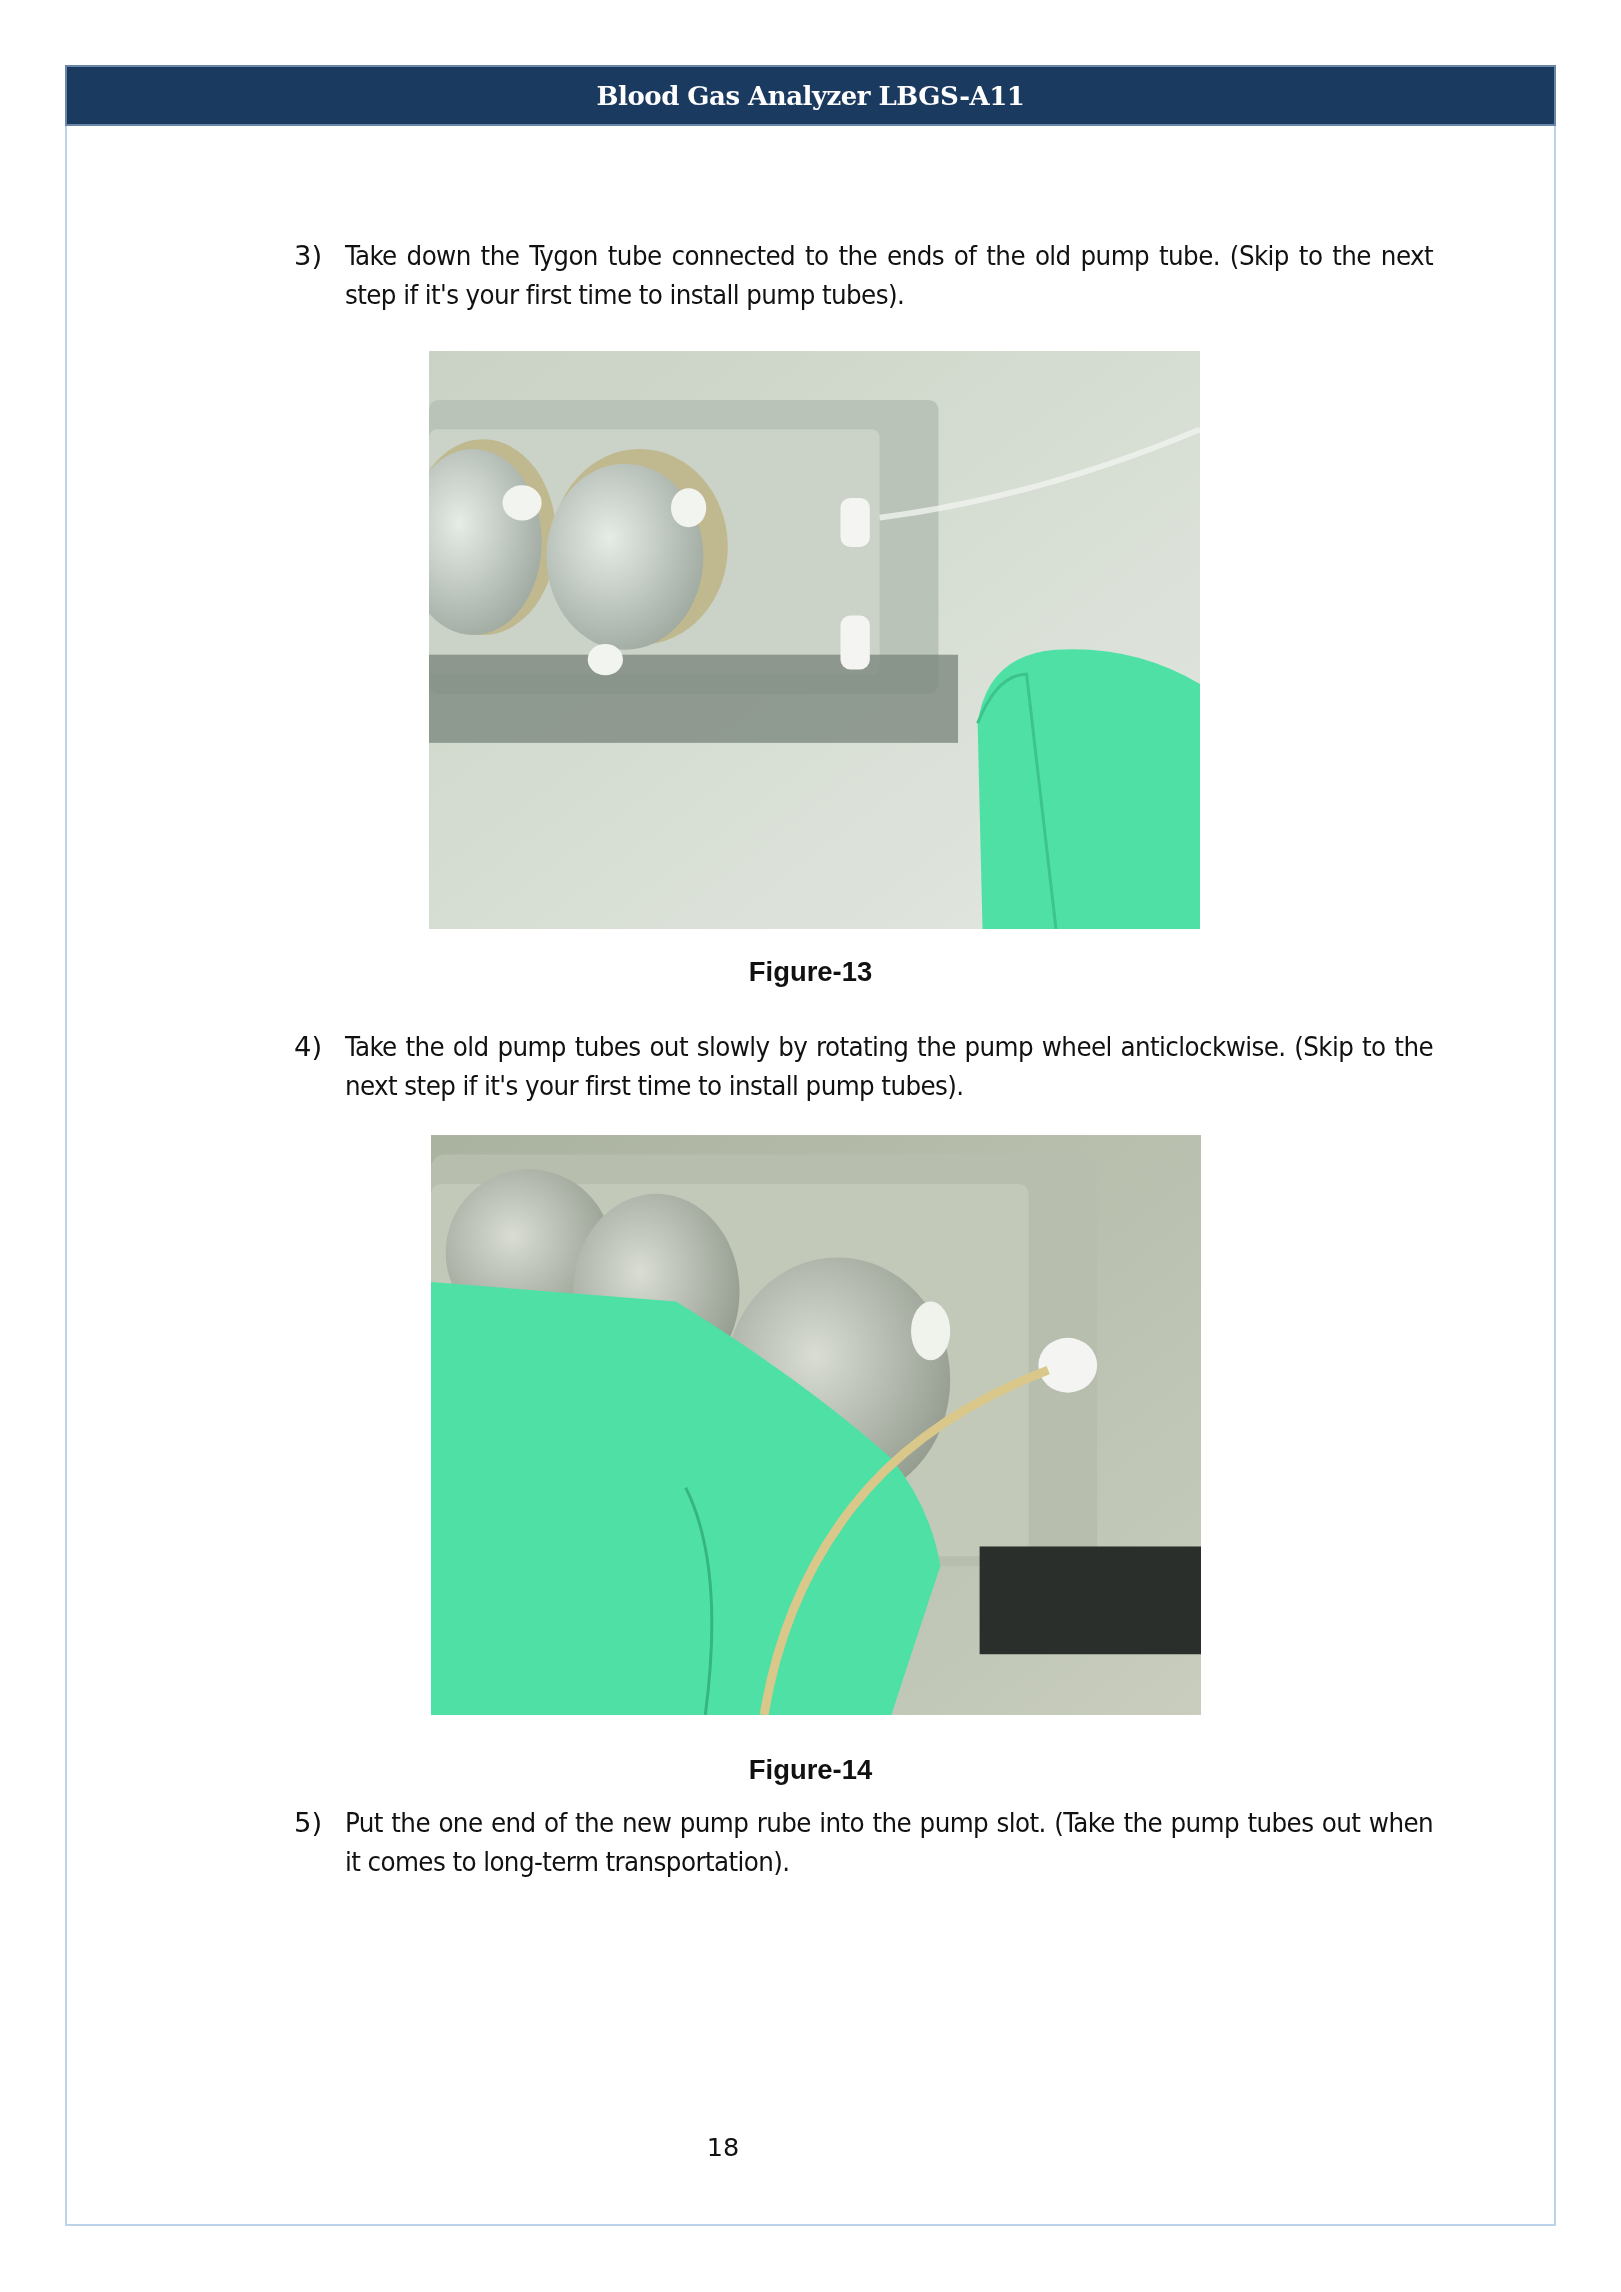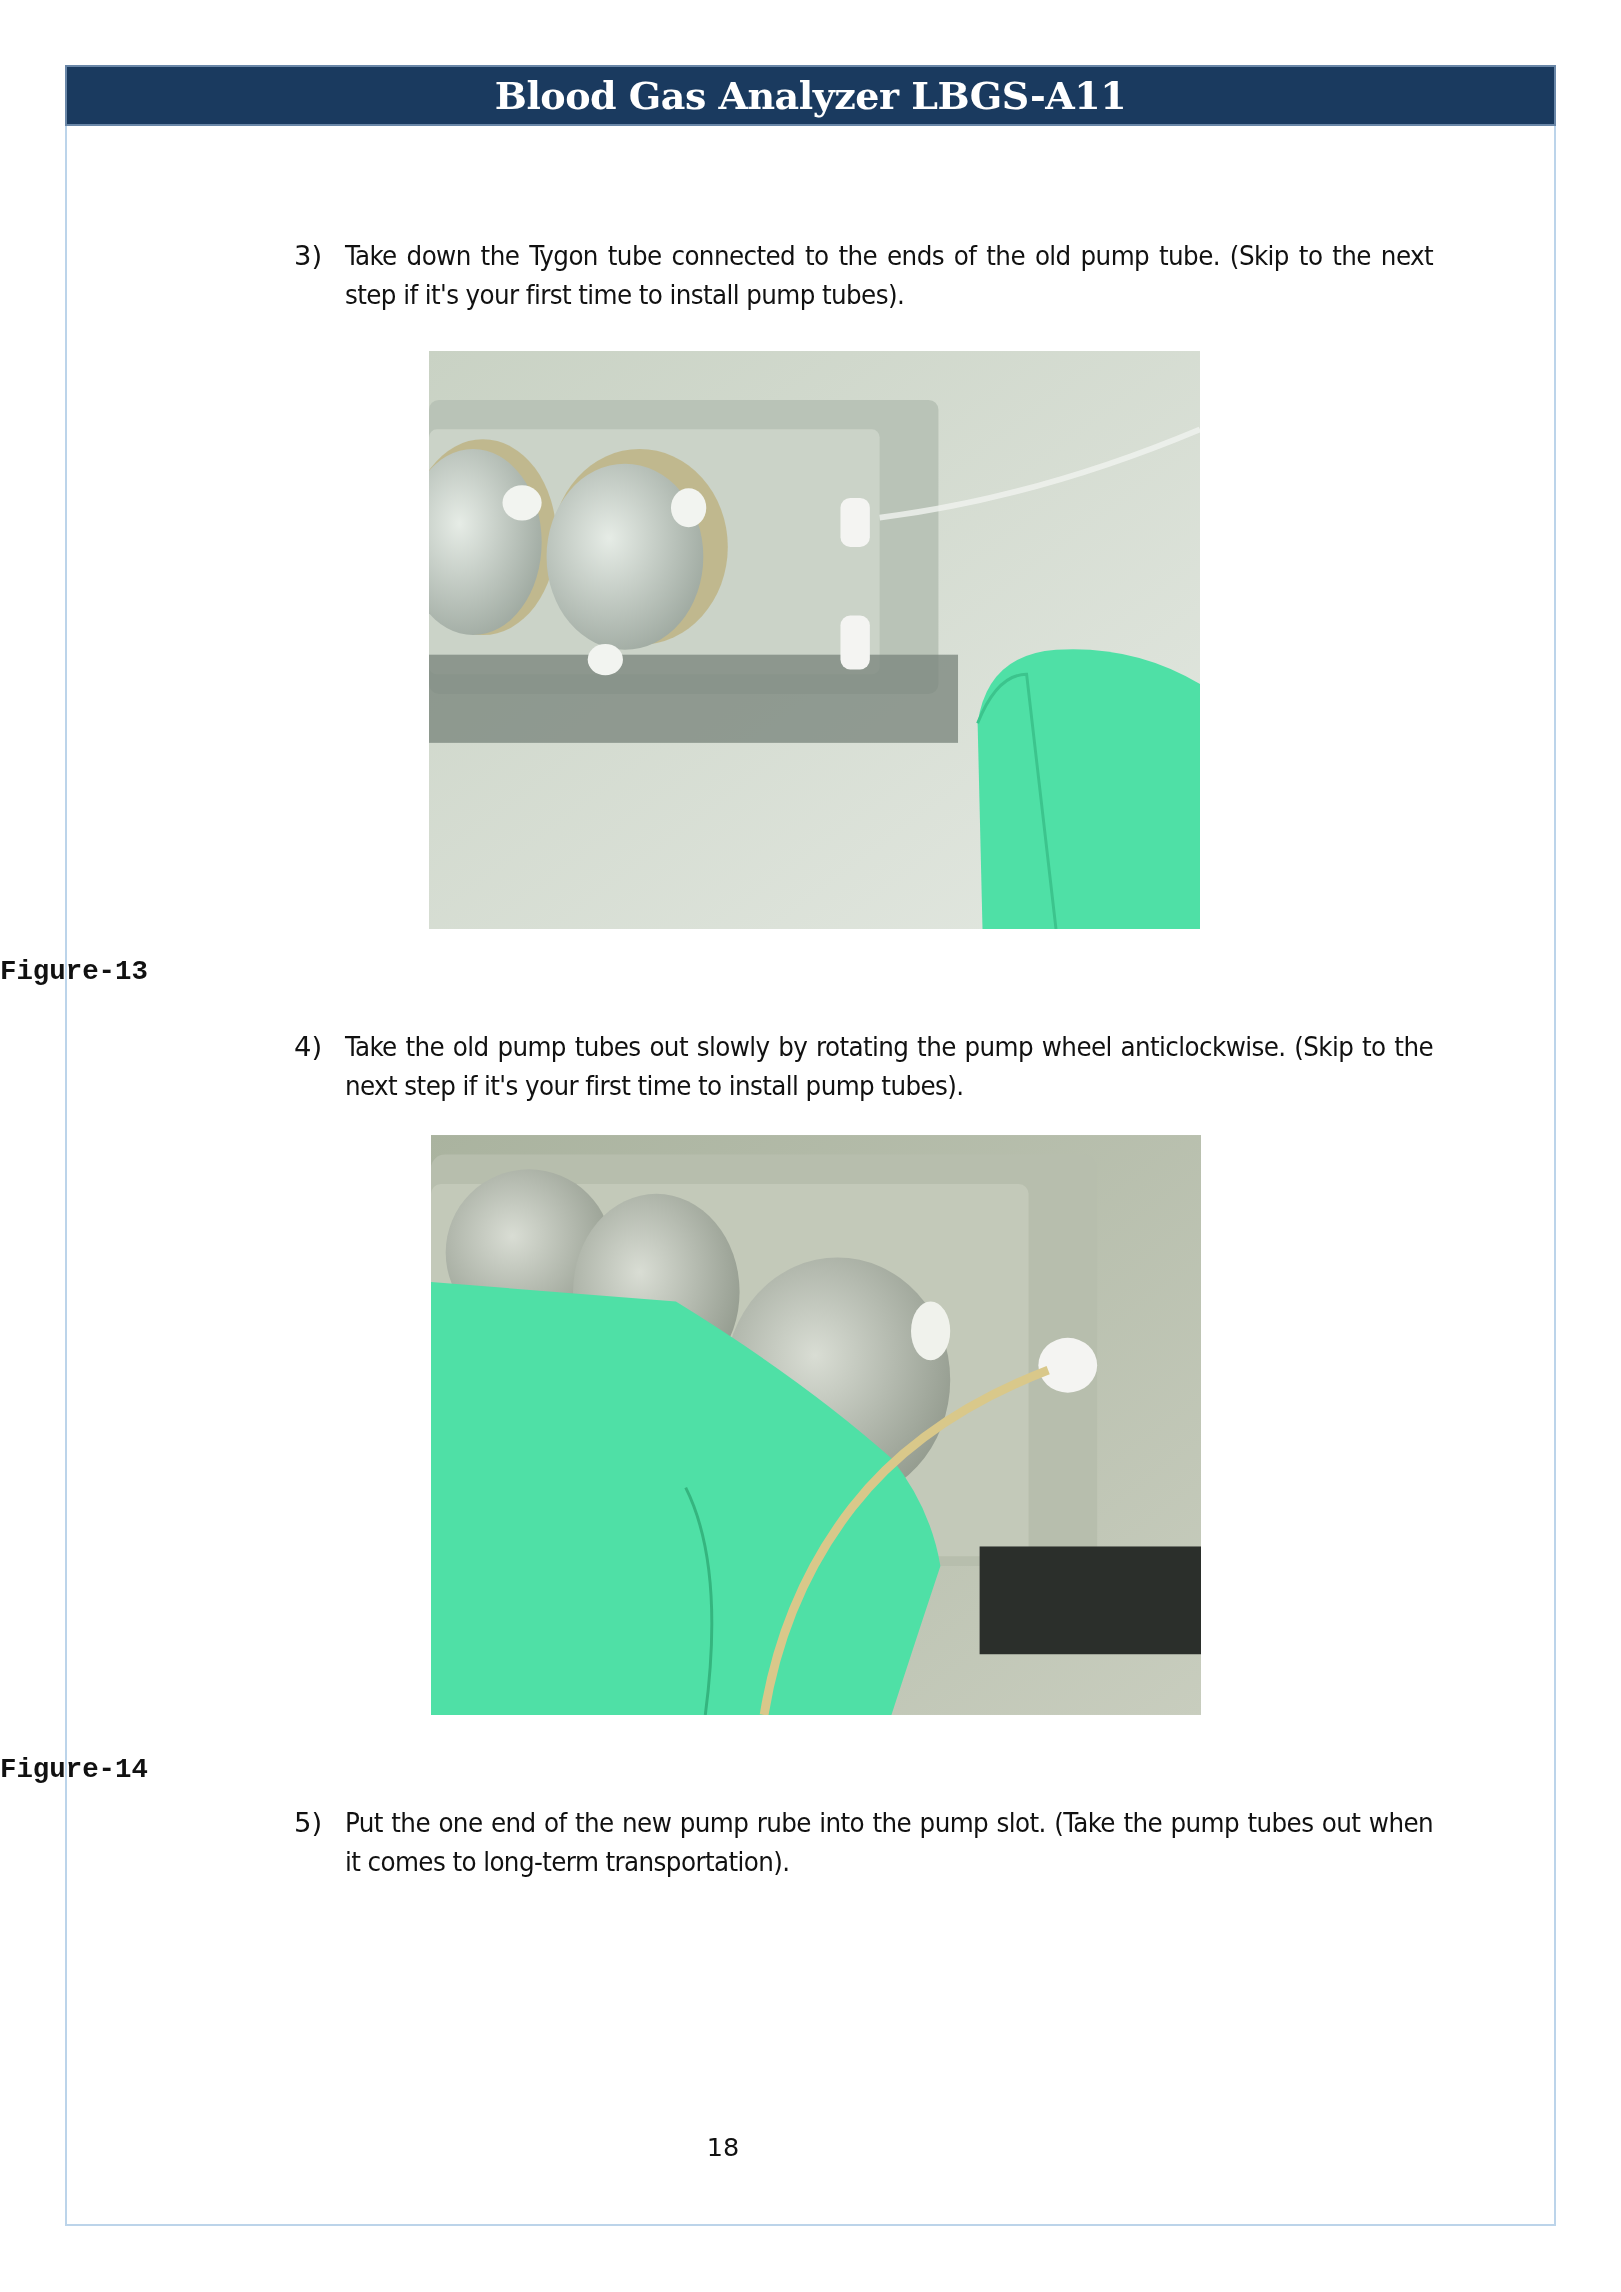--- a/index.html
+++ b/index.html
@@ -9,35 +9,35 @@
     border: 2px solid #bcd4ea; box-sizing: border-box;
   }
   .header {
     position: absolute; left: 65px; top: 65px; width: 1491px; height: 61px;
     background: #1a3a5f; box-sizing: border-box;
     border: 2px solid #6a87a8;
     display: flex; align-items: center; justify-content: center;
   }
   .header-title {
     color: #ffffff; font-family: "DejaVu Serif", serif; font-weight: bold;
-    font-size: 38px; letter-spacing: -0.5px;
+    font-size: 26px; letter-spacing: -0.5px;
   }
   .step {
     position: absolute; left: 294px; width: 1139px;
     font-family: "DejaVu Sans", sans-serif; font-size: 27.4px; line-height: 39px;
     color: #111111; display: flex;
   }
   .step-num { width: 51px; flex: none; }
   .step-text { flex: 1; text-align: justify; font-stretch: condensed; letter-spacing: -0.6px; }
   .figure {
     position: absolute; overflow: hidden;
   }
   .caption {
-    position: absolute; left: 0; width: 1621px; 
-    font-family: Liberation Mono, monospace; font-weight: bold; font-size: 27.4px; color: #111;
+    position: absolute; left: 0; width: 1621px; text-align: center;
+    font-family: Liberation Sans, sans-serif; font-weight: bold; font-size: 27.4px; color: #111;
   }
   .page-number {
     position: absolute; left: 0; width: 1446px; top: 2132px; text-align: center;
     font-family: "DejaVu Sans", sans-serif; font-size: 25.5px; color: #111;
   }
   svg { display: block; }
 </style>
 </head>
 <body>
 

